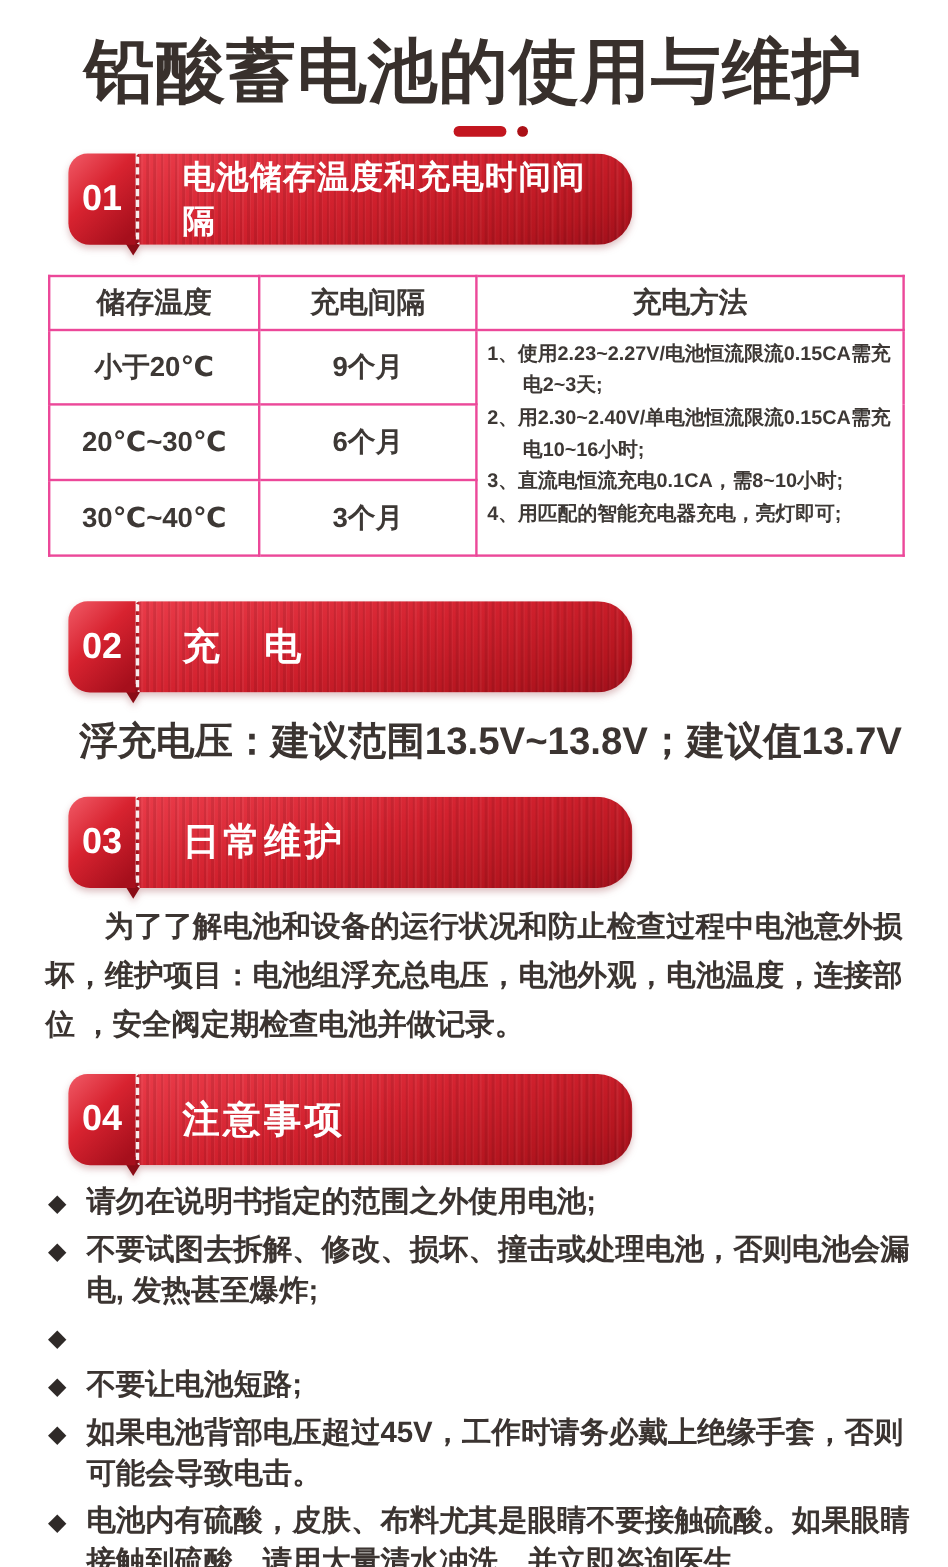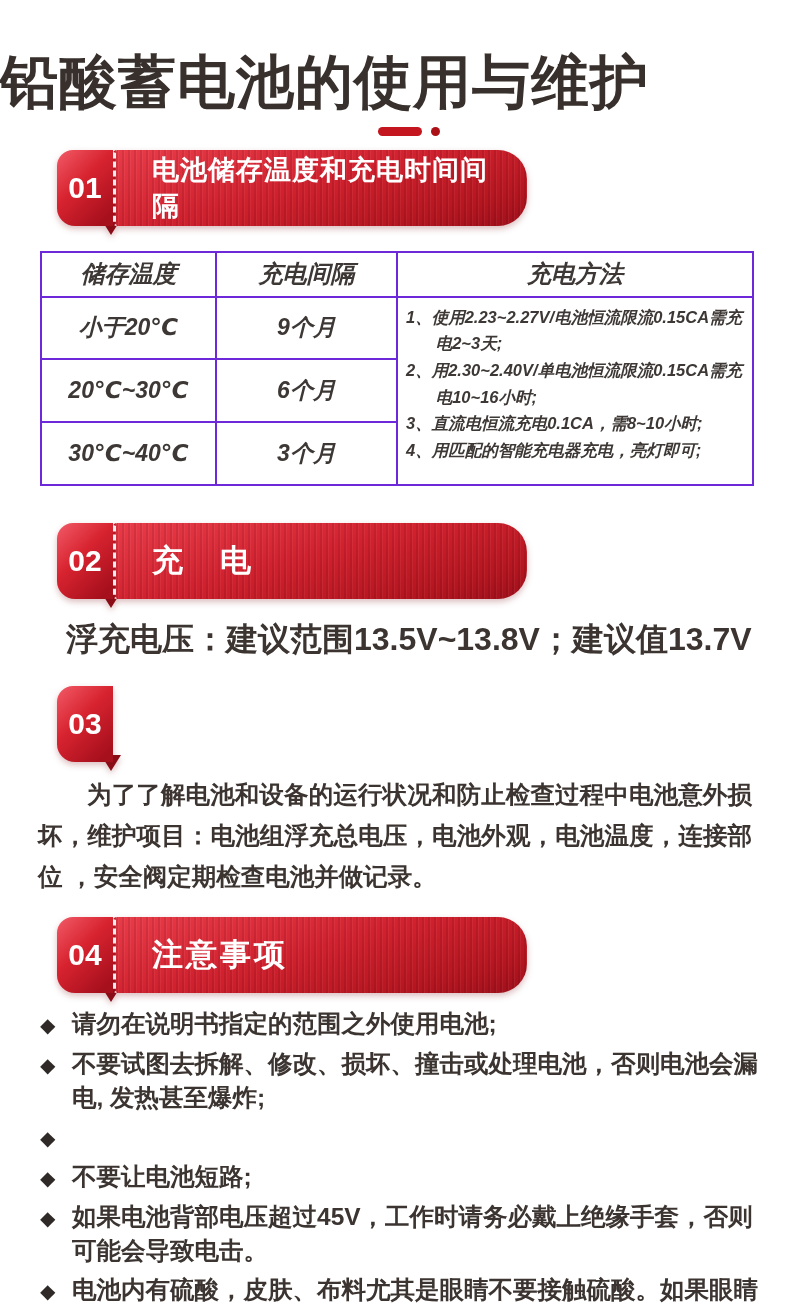--- a/index.html
+++ b/index.html
@@ -3,21 +3,21 @@
 <meta charset="utf-8">
 <style>
   * { margin:0; padding:0; box-sizing:border-box; }
   html,body { background:#ffffff; }
   body {
     width:790px; height:1306px; overflow:hidden; position:relative;
     font-family:"Liberation Sans","DejaVu Sans",sans-serif;
     color:#3a3330;
   }
   
-  .title-wrap { padding-top:46px; text-align:left; }
+  .title-wrap { padding-top:24px; text-align:center; }
   h1.page-title {
     font-size:58px; font-weight:900; letter-spacing:1px;
     color:#38302c; line-height:1.25;
   }
   .title-accent {
     display:flex; align-items:center; justify-content:center;
     margin-top:8px; margin-left:28px;
   }
   .accent-dash { width:44px; height:9px; border-radius:5px; background:#c3161f; }
   .accent-dot  { width:9px; height:9px; border-radius:50%; background:#ab1016; margin-left:9px; }
@@ -53,21 +53,21 @@
   }
   .banner-ribbon.t-sm { font-size:27px; letter-spacing:1px; }
   .banner-ribbon.t-lg { font-size:31px; letter-spacing:3px; }
 
   
   table.storage-table {
     margin:25px 0 0 40px; width:712px;
     border-collapse:collapse; table-layout:fixed;
   }
   .storage-table th, .storage-table td {
-    border:2px solid #6d28d9; color:#3d3835;font-style:italic;
+    border:2px solid #ec4899; color:#3d3835;
   }
   .storage-table th {
     height:45px; font-size:24px; font-weight:bold; text-align:center;
   }
   .storage-table td.c { height:46px; font-size:23px; text-align:center; font-weight:600; }
   .storage-table td.methods-cell {
     vertical-align:middle; padding:6px 6px 20px 8px;
   }
   .method-line {
     font-size:16.5px; line-height:1.62; font-weight:600; color:#3d3835;
@@ -154,20 +154,21 @@
 </div>
 
 <div class="charging-block">
   <div class="charging-line">浮充电压：建议范围13.5V~13.8V；建议值13.7V</div>
 </div>
 
 <div class="gap-s3"></div>
 
 <div class="banner">
   <div class="banner-tab">03</div>
+  <div class="banner-ribbon t-lg">日常维护</div>
 </div>
 
 <p class="maintenance-par">为了了解电池和设备的运行状况和防止检查过程中电池意外损坏，维护项目：电池组浮充总电压，电池外观，电池温度，连接部位 ，安全阀定期检查电池并做记录。</p>
 
 <div class="gap-s4"></div>
 
 <div class="banner">
   <div class="banner-tab">04</div>
   <div class="banner-ribbon t-lg">注意事项</div>
 </div>

